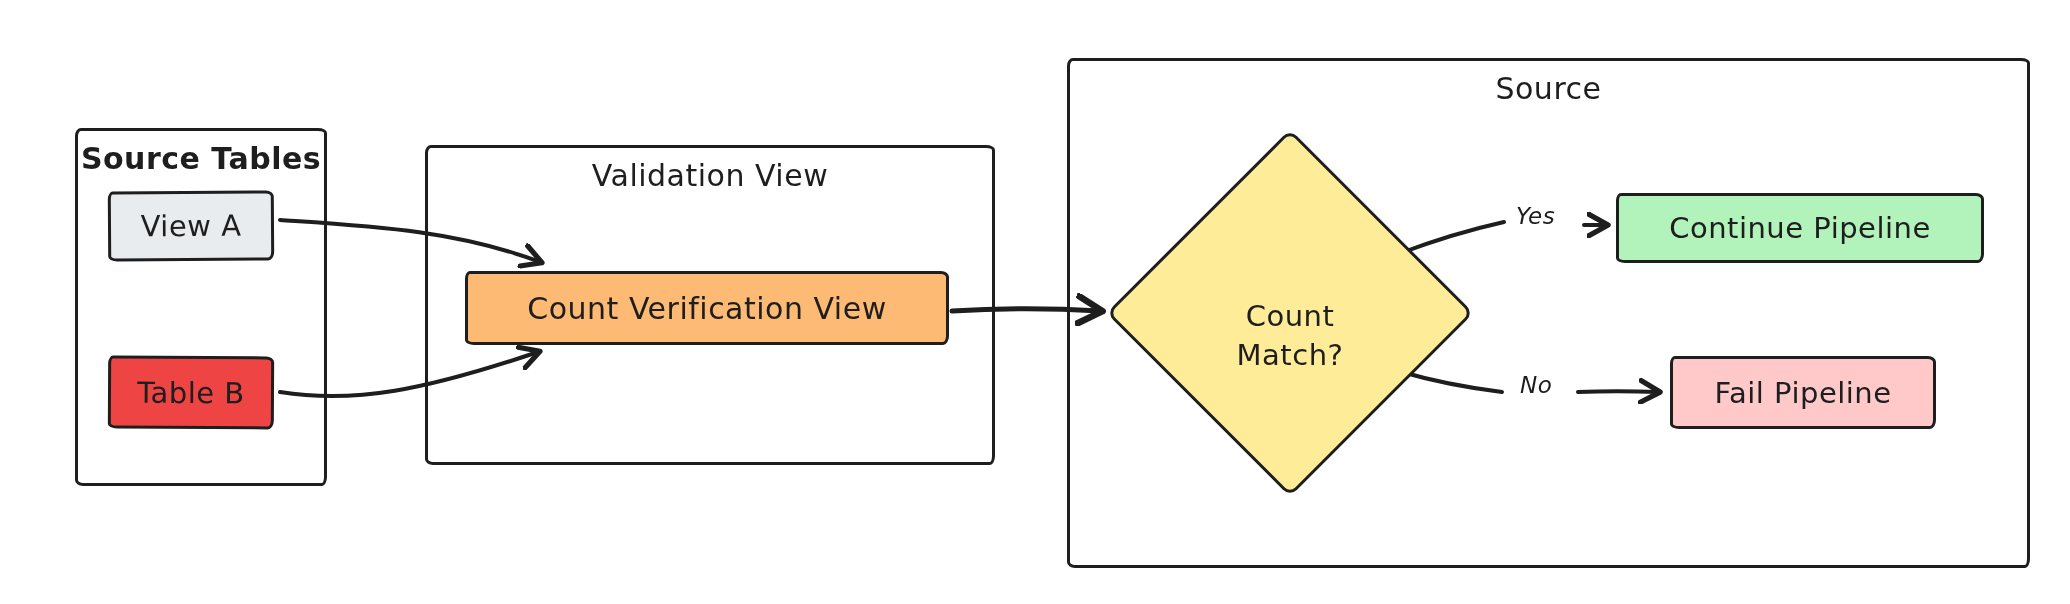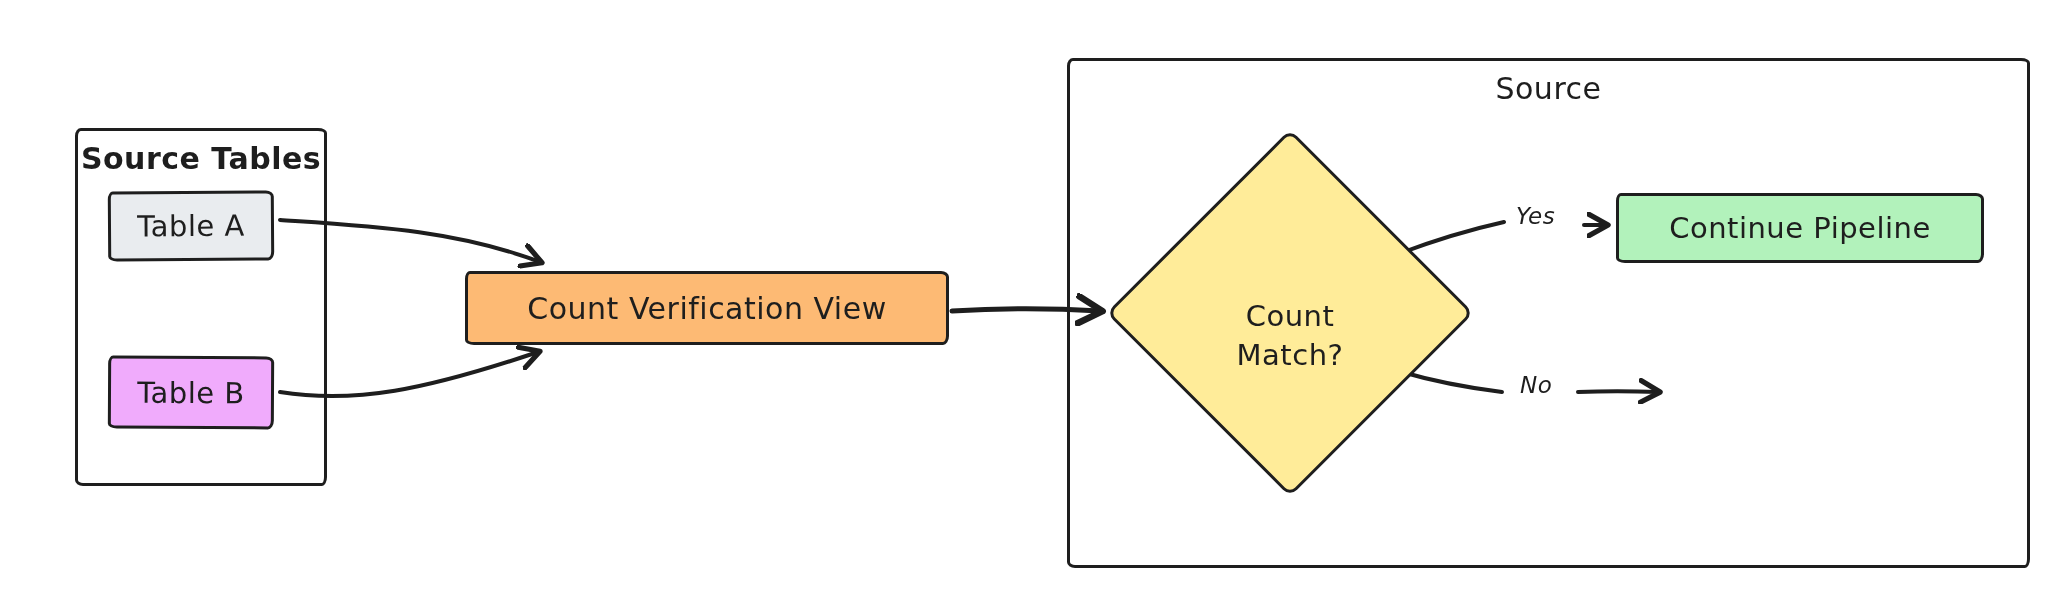--- a/index.html
+++ b/index.html
@@ -97,37 +97,43 @@
     <path d="M 1398 254 C 1430 242, 1468 230, 1504 222" fill="none" stroke="#1e1e1e" stroke-width="4" stroke-linecap="round"></path>
     <path d="M 1584 225 L 1606 225" fill="none" stroke="#1e1e1e" stroke-width="4" stroke-linecap="round" marker-end="url(#arrow)"></path>
     <path d="M 1402 372 C 1436 382, 1470 388, 1502 392" fill="none" stroke="#1e1e1e" stroke-width="4" stroke-linecap="round"></path>
     <path d="M 1578 392 C 1604 391, 1630 391, 1658 392" fill="none" stroke="#1e1e1e" stroke-width="4" stroke-linecap="round" marker-end="url(#arrow)"></path>
   </svg>
 
   <div class="group" style="left:75px; top:128px; width:252px; height:358px;font-weight:bold;">
     <div class="group-title">Source Tables</div>
   </div>
   <div class="node tilt-a" style="left: 108px; top: 191px; width: 166px; height: 70px; background: rgb(233, 236, 239);">
-    <span>Table A</span>
+    <span>View A</span>
   </div>
-  <div class="node tilt-b" style="left: 108px; top: 356px; width: 166px; height: 73px; background: #f0abfc;">
+  <div class="node tilt-b" style="left: 108px; top: 356px; width: 166px; height: 73px; background: #ef4444;">
     <span>Table B</span>
   </div>
 
+  <div class="group" style="left:425px; top:145px; width:570px; height:320px;">
+    <div class="group-title">Validation View</div>
+  </div>
   <div class="node" style="left: 465px; top: 271px; width: 484px; height: 74px; font-size: 30px; background: #fdba74;">
     <span>Count Verification View</span>
   </div>
 
   <div class="group" style="left:1067px; top:58px; width:963px; height:510px;">
     <div class="group-title">Source</div>
   </div>
 
   <div class="diamond" style="background: rgb(255, 236, 153);"></div>
   <div class="diamond-label">Count Match?</div>
 
   <div class="node" style="left: 1616px; top: 193px; width: 368px; height: 70px; background: rgb(178, 242, 187); text-align: right;">
     <span>Continue Pipeline</span>
   </div>
+  <div class="node" style="left: 1670px; top: 356px; width: 266px; height: 73px; background: rgb(255, 201, 201);">
+    <span>Fail Pipeline</span>
+  </div>
 
   <div class="edge-label" style="left:1516px; top:203px;">Yes</div>
   <div class="edge-label" style="left:1520px; top:372px;">No</div>
 
 </div>
 
 </body></html>

